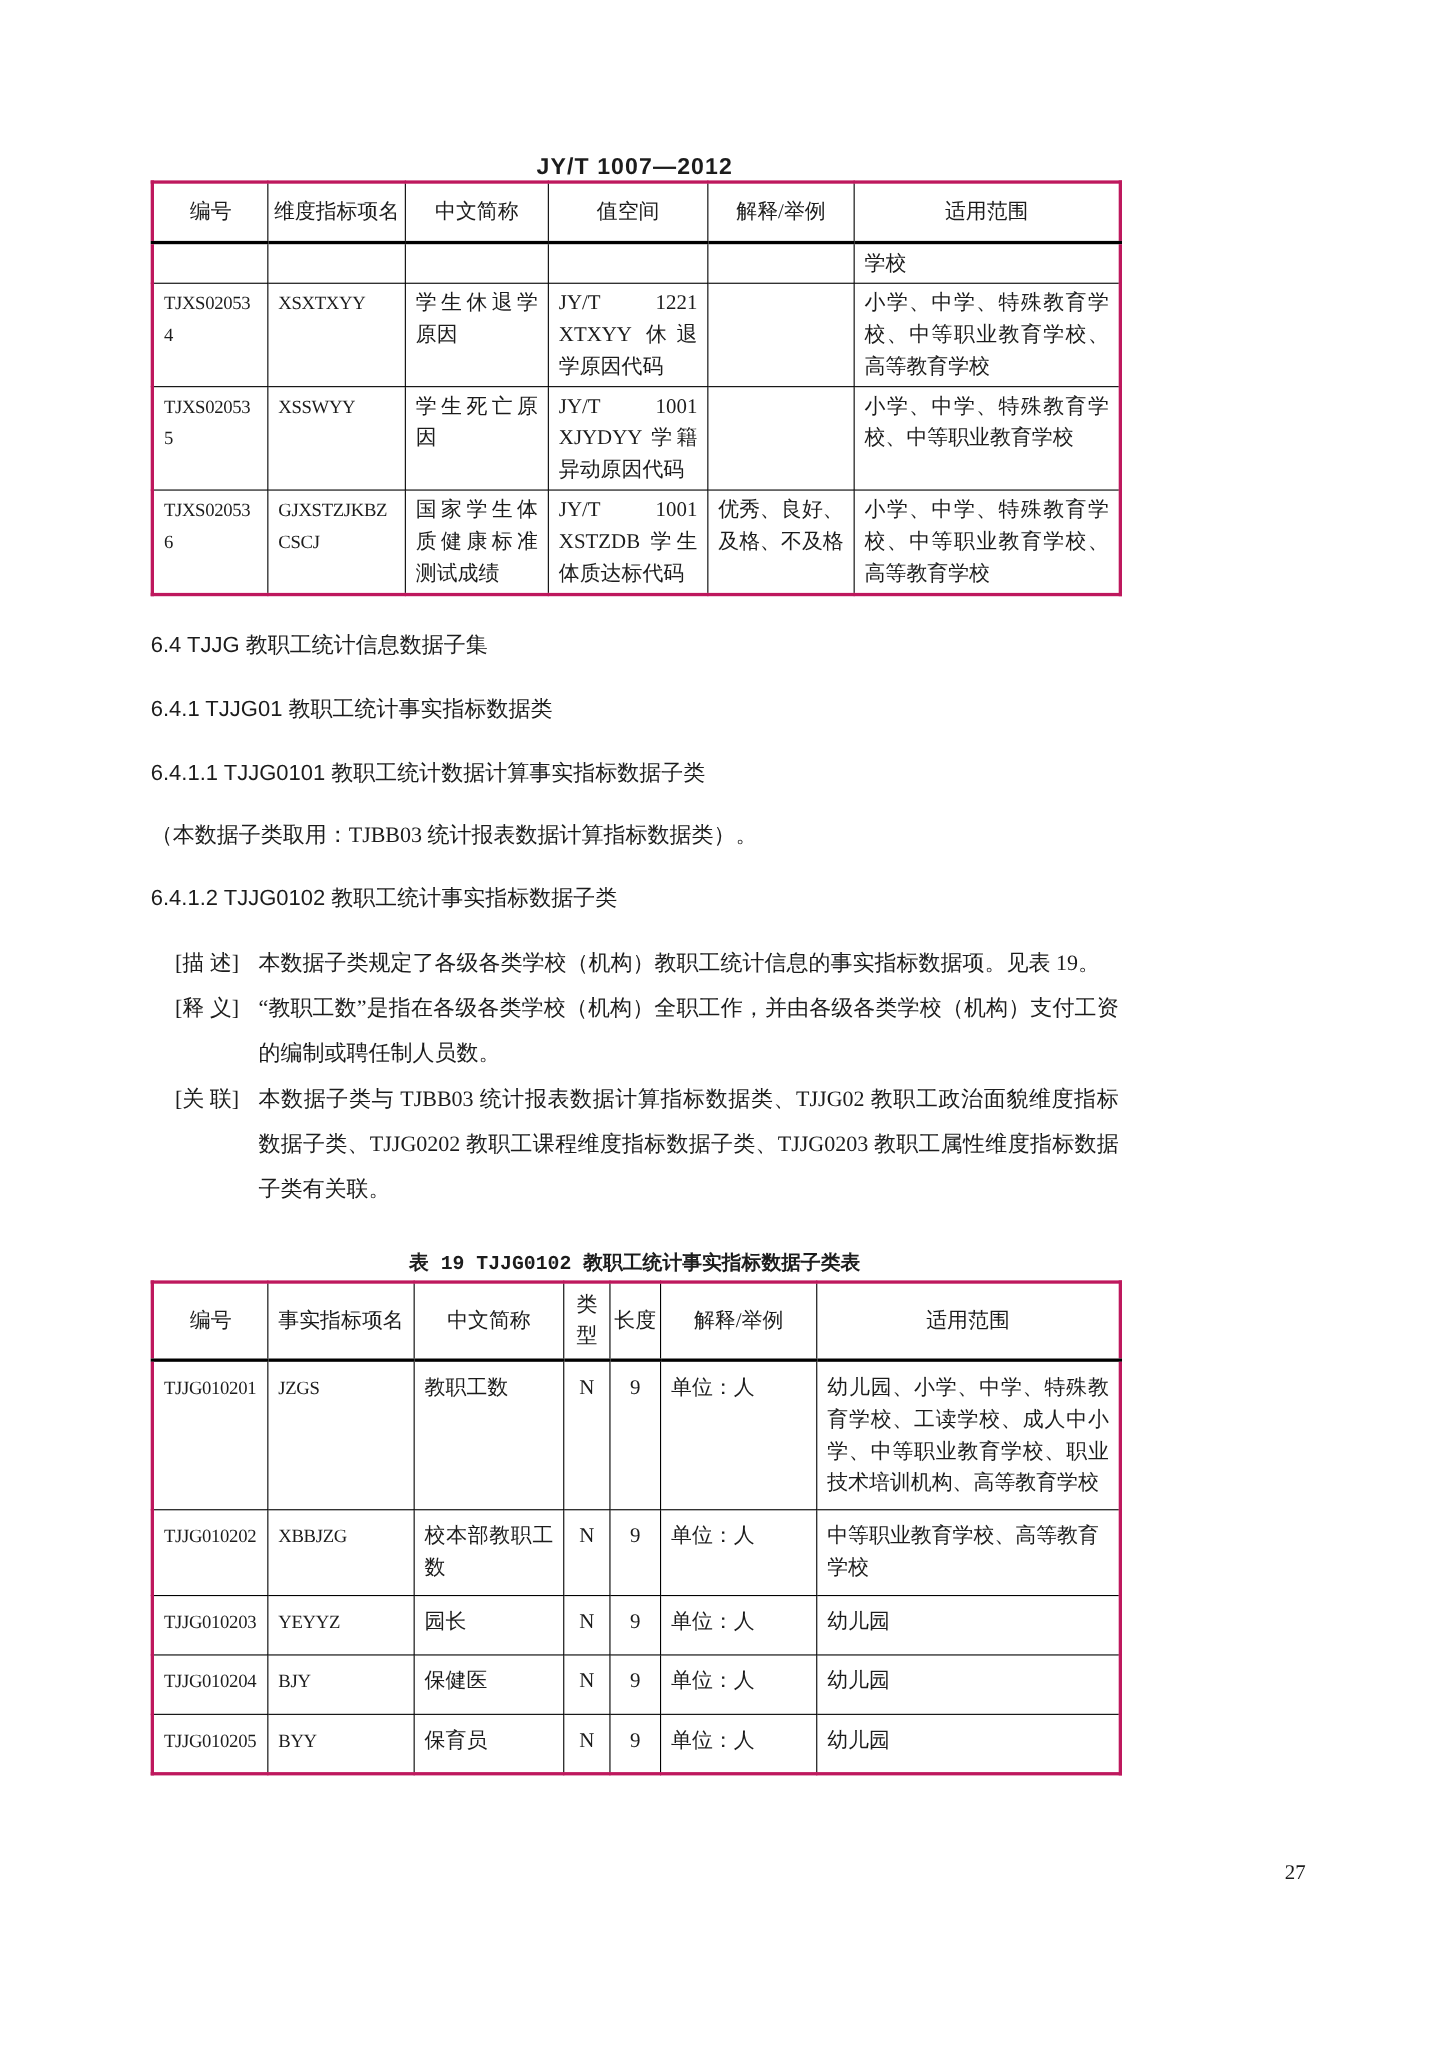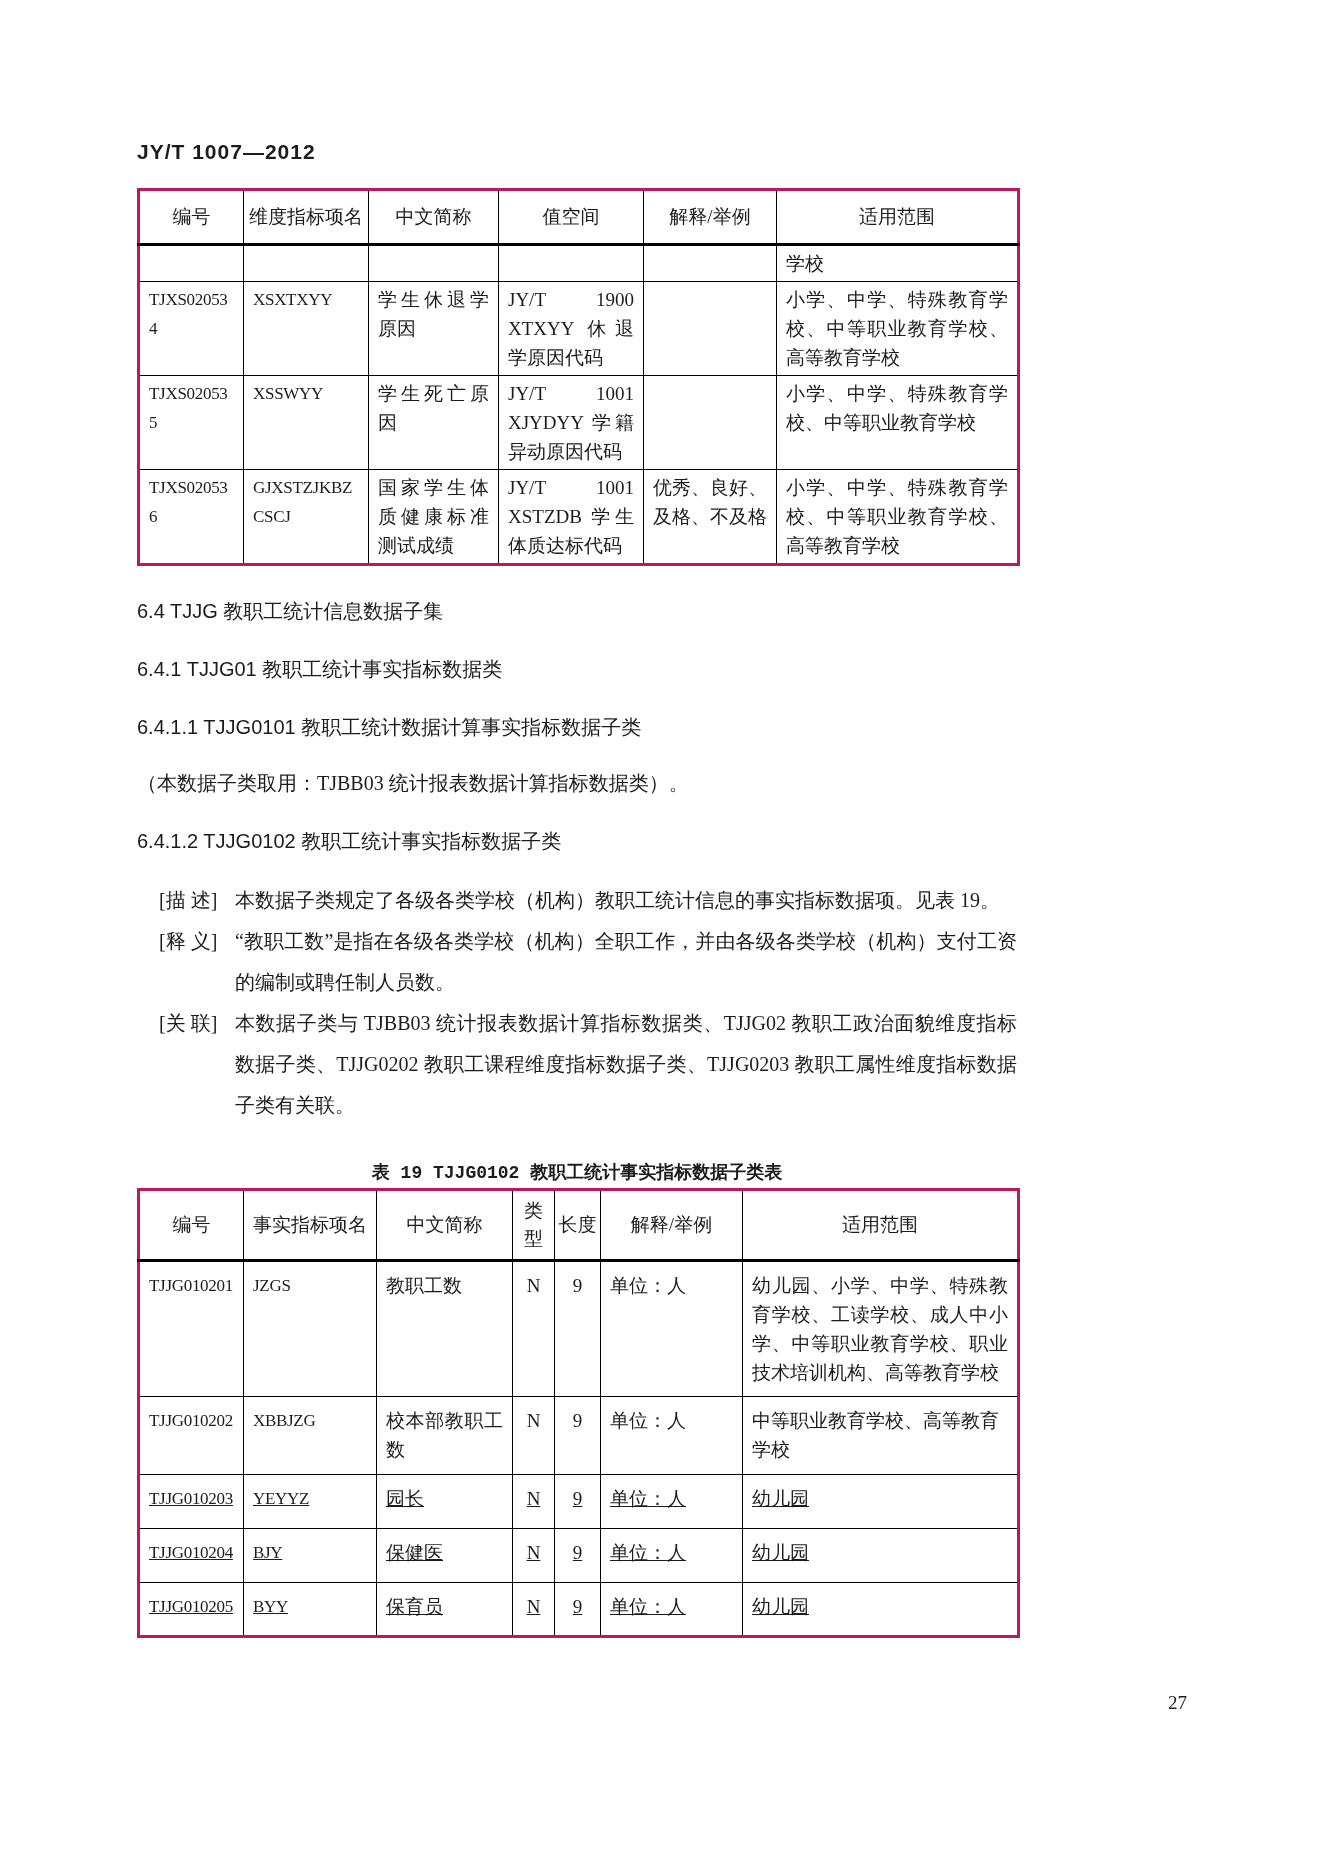--- a/index.html
+++ b/index.html
@@ -13,26 +13,25 @@
     font-family: "Liberation Serif", "DejaVu Serif", serif;
     overflow: hidden;
   }
   .content {
     position: absolute;
     left: 137px;
     top: 140px;
     width: 880px;
   }
   .std-no {
-    text-align: left;
+    text-align: center;
     font-family: "Liberation Sans", "DejaVu Sans", sans-serif;
     font-weight: 700;
     font-size: 21px;
     letter-spacing: 1px;
-    margin-bottom: 24px;
   }
   table.tbl {
     border-collapse: collapse;
     table-layout: fixed;
     width: 100%;
     border: 3px solid #be185d;
     font-size: 19px;
   }
   .tbl th, .tbl td {
     border: 1px solid #000;
@@ -48,21 +47,21 @@
     vertical-align: middle;
     border-bottom: 3px solid #000;
     padding: 12px 2px;
     line-height: 28px;
   }
   .tbl .narrow-th { word-break: break-all; padding: 6px 2px; }
   td.code { font-size: 17px; letter-spacing: -0.3px; word-break: break-all; }
   td.center { text-align: center; }
   td.just { text-align: justify; }
   tr.short-row td { height: 36px; }
-  tr.line1-row td { height: 54px; padding-top: 9px; text-decoration: underline; }
+  tr.line1-row td { height: 54px; padding-top: 9px; }
   tr.line2-row td { height: 78px; padding-top: 9px; }
   tr.line4-row td { padding-top: 9px; padding-bottom: 9px; margin-left: 20px; }
   .h-sec {
     font-family: "Liberation Sans", "DejaVu Sans", sans-serif;
     font-weight: 400;
     font-size: 20px;
     line-height: 26px;
     margin-top: 32px;
   }
   .note {
@@ -127,21 +126,21 @@
           <td class="code"></td>
           <td></td>
           <td></td>
           <td></td>
           <td>学校</td>
         </tr>
         <tr>
           <td class="code">TJXS020534</td>
           <td class="code">XSXTXYY</td>
           <td class="just">学生休退学原因</td>
-          <td class="just">JY/T 1900 XTXYY 休退学原因代码</td>
+          <td class="just">JY/T 1221 XTXYY 休退学原因代码</td>
           <td></td>
           <td class="just">小学、中学、特殊教育学校、中等职业教育学校、高等教育学校</td>
         </tr>
         <tr>
           <td class="code">TJXS020535</td>
           <td class="code">XSSWYY</td>
           <td class="just">学生死亡原因</td>
           <td class="just">JY/T 1001 XJYDYY 学籍异动原因代码</td>
           <td></td>
           <td class="just">小学、中学、特殊教育学校、中等职业教育学校</td>

